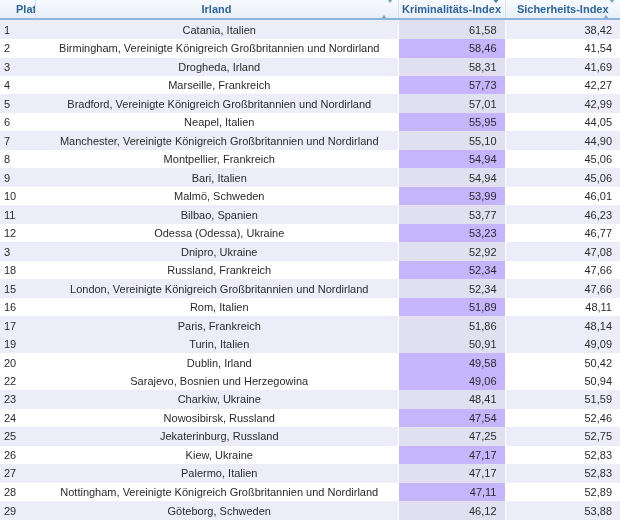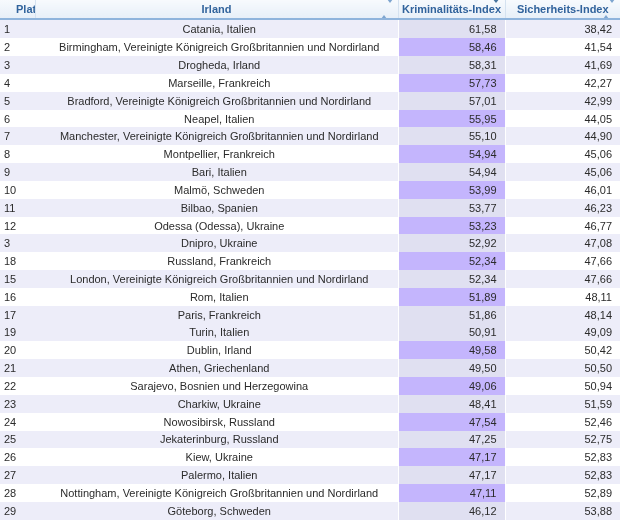--- a/index.html
+++ b/index.html
@@ -240,26 +240,20 @@
     <td class="c-city">Turin, Italien</td>
     <td class="c-crime">50,91</td>
     <td class="c-safety">49,09</td>
   </tr>
         <tr class="even">
     <td class="c-rank">20</td>
     <td class="c-city">Dublin, Irland</td>
     <td class="c-crime">49,58</td>
     <td class="c-safety">50,42</td>
   </tr>
-        <tr class="odd">
-    <td class="c-rank">21</td>
-    <td class="c-city">Athen, Griechenland</td>
-    <td class="c-crime">49,50</td>
-    <td class="c-safety">50,50</td>
-  </tr>
         <tr class="even">
     <td class="c-rank">22</td>
     <td class="c-city">Sarajevo, Bosnien und Herzegowina</td>
     <td class="c-crime">49,06</td>
     <td class="c-safety">50,94</td>
   </tr>
         <tr class="odd">
     <td class="c-rank">23</td>
     <td class="c-city">Charkiw, Ukraine</td>
     <td class="c-crime">48,41</td>

